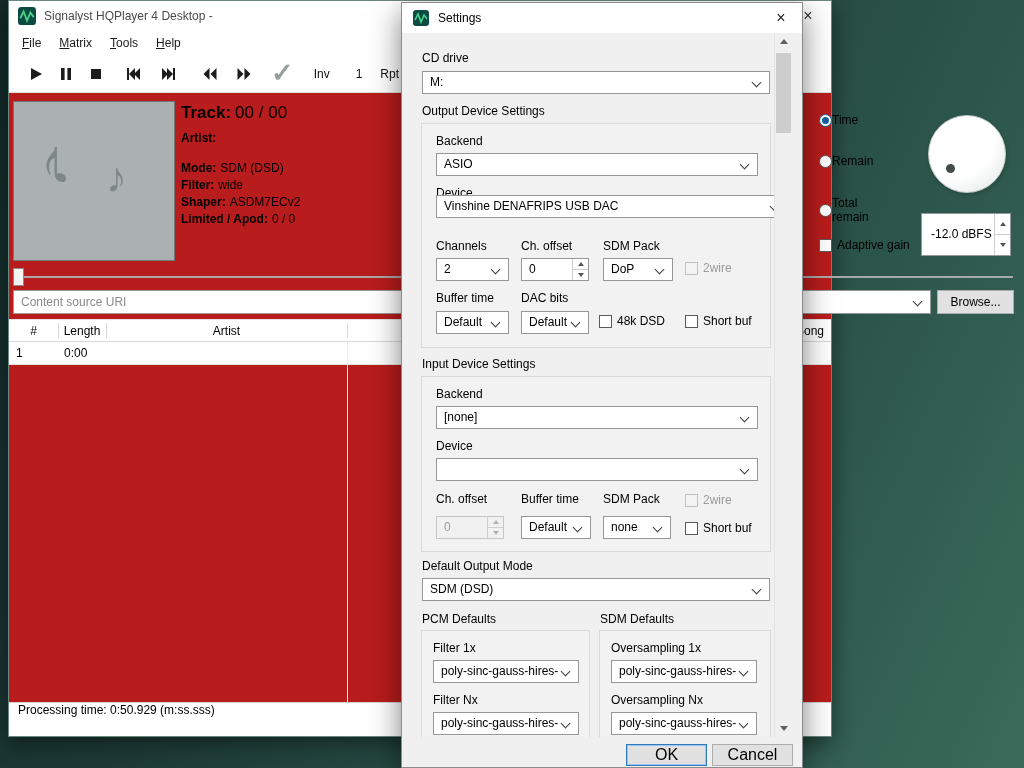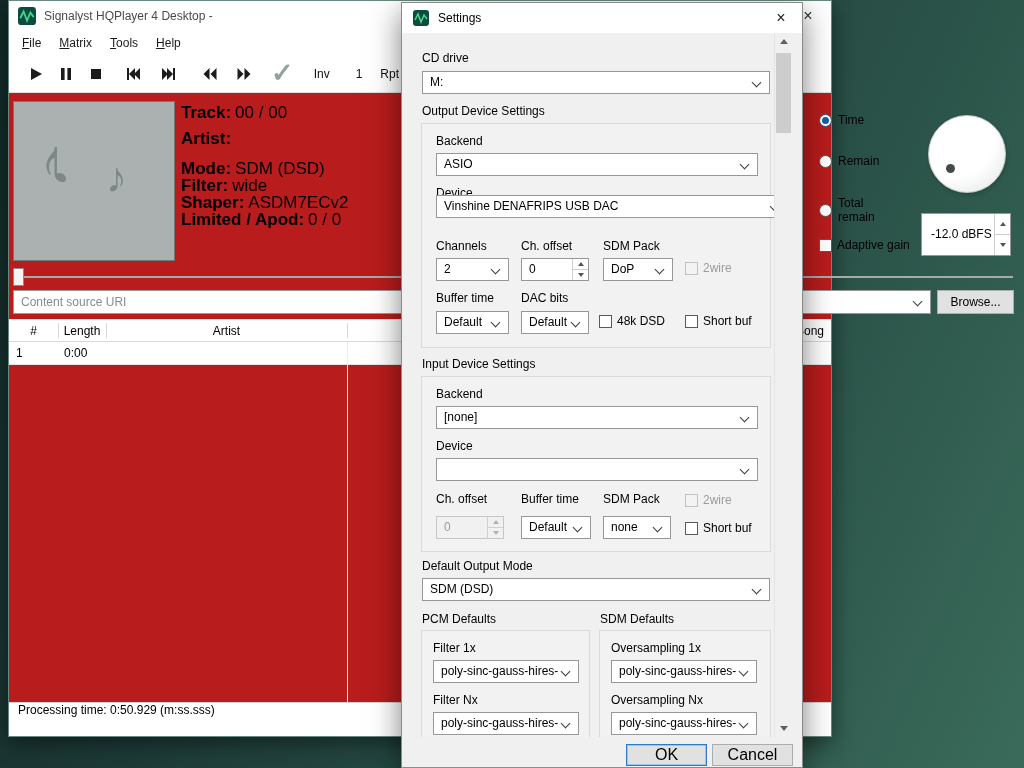--- a/index.html
+++ b/index.html
@@ -27,25 +27,25 @@
   .tb-text{background:transparent;border:none;font-size:12px;color:#111;padding:4px 6px;font-family:inherit}
   .tb-count{font-size:12px;color:#111;padding:4px 4px}
 
   .album-art{position:absolute;left:4px;top:100px;width:162px;height:160px;background:#abb1b0;border:1px solid #70797a;overflow:hidden}
   .note1{position:absolute;left:26px;top:22px;font-size:64px;color:#7d8885;transform:scaleX(-1)}
   .note2{position:absolute;left:92px;top:52px;font-size:42px;color:#7d8885}
 
   .track-info{position:absolute;left:172px;top:102px;width:220px}
   .b{font-weight:bold}
   .ti-big{font-size:17px;margin-bottom:7px}
-  .ti-line{font-size:17px;line-height:17px}
+  .ti-line{font-size:12px;line-height:17px}
   .ti-gap{height:13px}
   .ti-line span+span,.ti-big span+span{margin-left:4px}
 
-  .radio{position:absolute;display:flex;align-items:center;gap:6px;font-size:12px}
+  .radio{position:absolute;display:flex;align-items:center;font-size:12px}
   .rad{width:13px;height:13px;border:1px solid #5a5a5a;border-radius:50%;background:#fff;
        display:flex;align-items:center;justify-content:center;flex:0 0 auto}
   .radio.sel .rad{border-color:#15609f}
   .rad-dot{width:7px;height:7px;border-radius:50%;background:#15609f}
   .chk{position:absolute;display:flex;align-items:center;gap:5px;font-size:12px;white-space:nowrap}
   .chk-box{width:13px;height:13px;background:#fff;border:1px solid #5a5a5a;flex:0 0 auto}
   .chk.disabled{color:#9b9b9b}
   .chk.disabled .chk-box{border-color:#c2c2c2;background:#f3f3f3}
 
   .knob{position:absolute;left:919px;top:114px;width:78px;height:78px;border-radius:50%;

